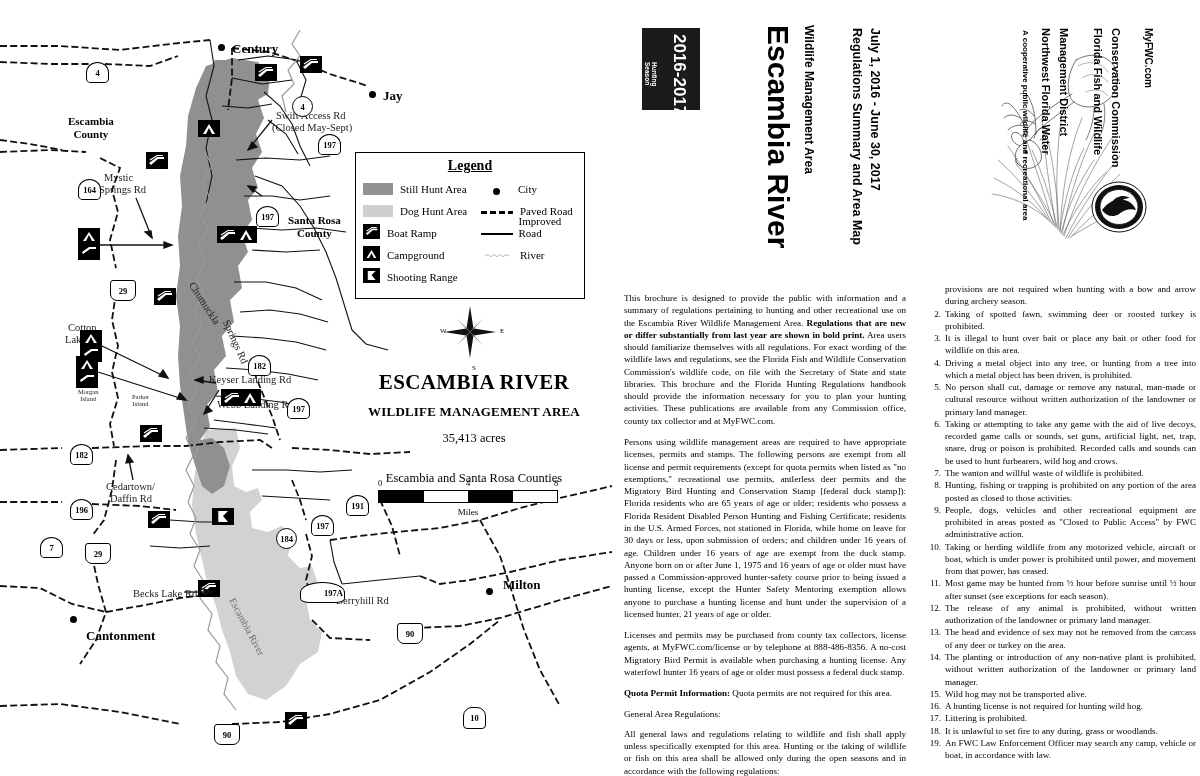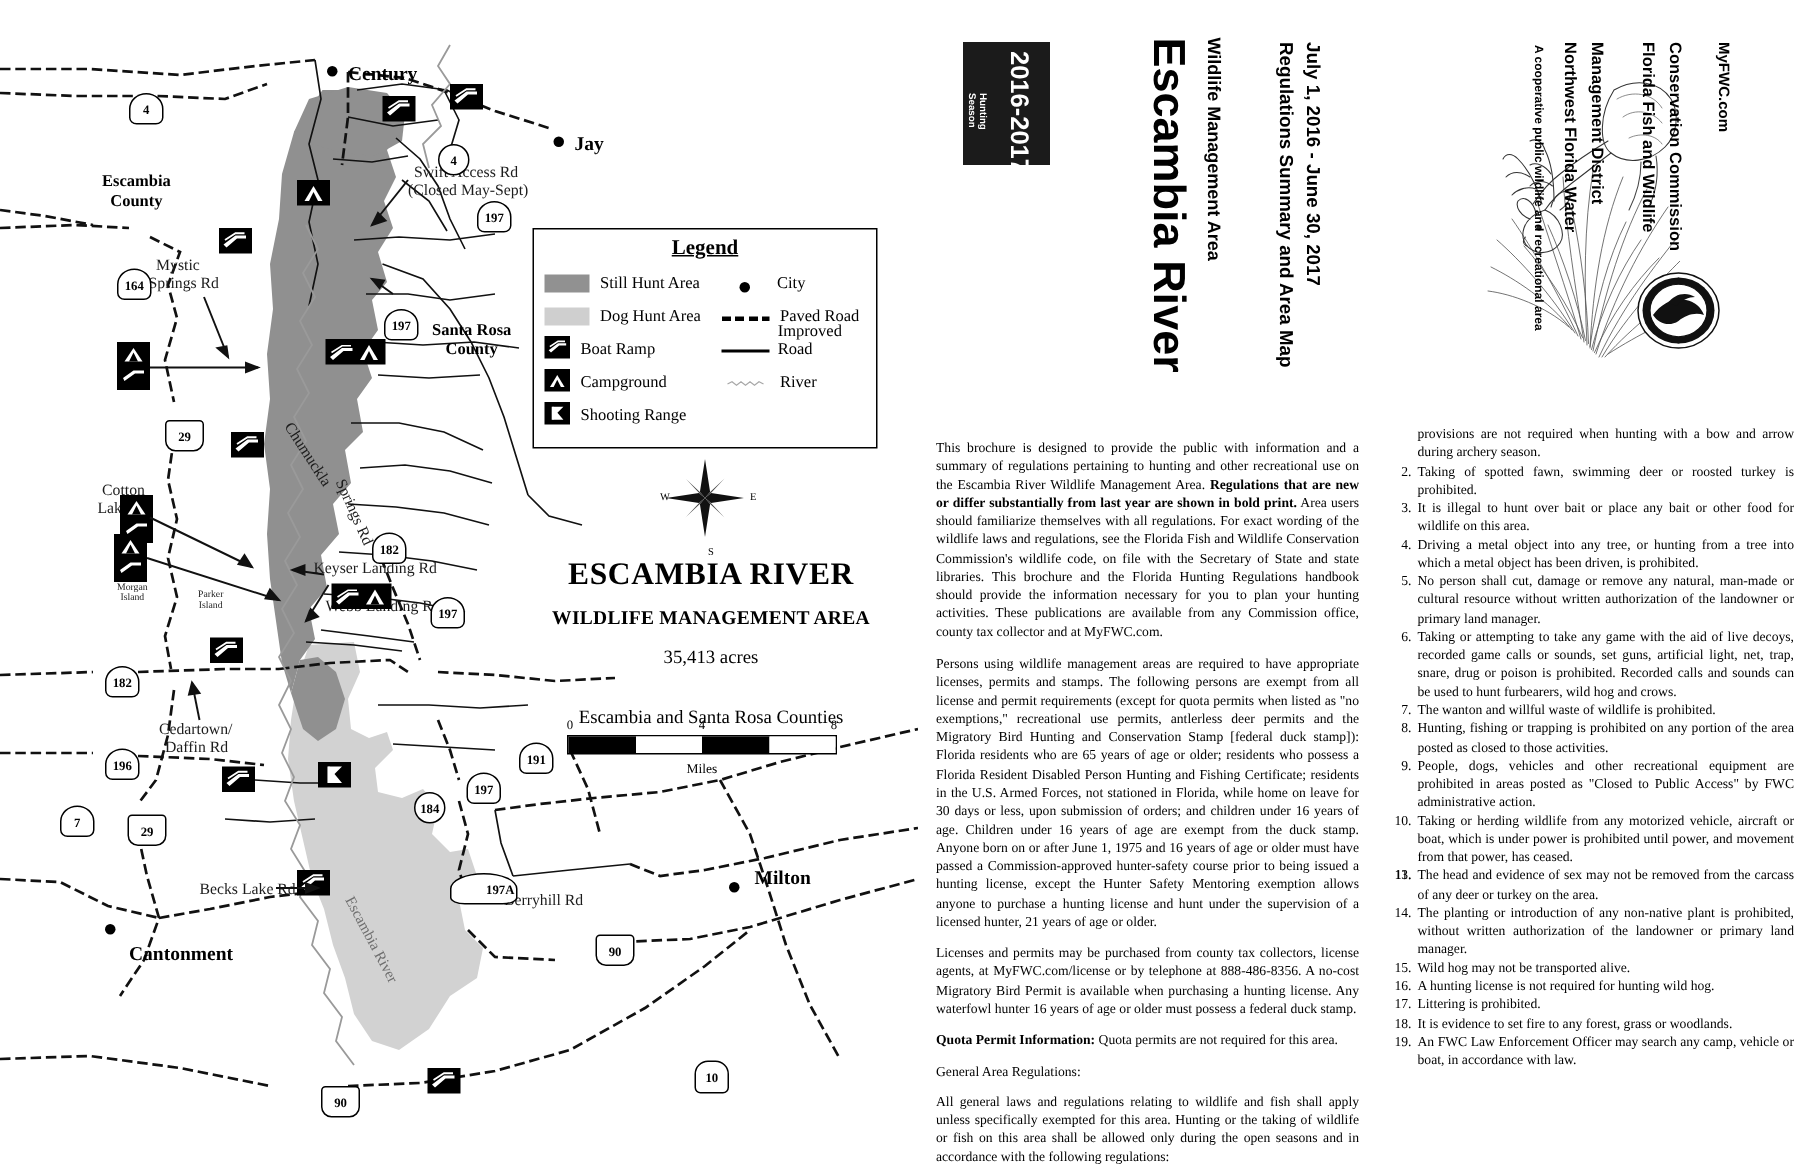--- a/index.html
+++ b/index.html
@@ -648,24 +648,25 @@
       <li class="cont"><span>provisions are not required when hunting with a bow and arrow during archery season.</span></li>
       <li><span class="num">2.</span><span>Taking of spotted fawn, swimming deer or roosted turkey is prohibited.</span></li>
       <li><span class="num">3.</span><span>It is illegal to hunt over bait or place any bait or other food for wildlife on this area.</span></li>
       <li><span class="num">4.</span><span>Driving a metal object into any tree, or hunting from a tree into which a metal object has been driven, is prohibited.</span></li>
       <li><span class="num">5.</span><span>No person shall cut, damage or remove any natural, man-made or cultural resource without written authorization of the landowner or primary land manager.</span></li>
       <li><span class="num">6.</span><span>Taking or attempting to take any game with the aid of live decoys, recorded game calls or sounds, set guns, artificial light, net, trap, snare, drug or poison is prohibited. Recorded calls and sounds can be used to hunt furbearers, wild hog and crows.</span></li>
       <li><span class="num">7.</span><span>The wanton and willful waste of wildlife is prohibited.</span></li>
       <li><span class="num">8.</span><span>Hunting, fishing or trapping is prohibited on any portion of the area posted as closed to those activities.</span></li>
       <li><span class="num">9.</span><span>People, dogs, vehicles and other recreational equipment are prohibited in areas posted as "Closed to Public Access" by FWC administrative action.</span></li>
       <li><span class="num">10.</span><span>Taking or herding wildlife from any motorized vehicle, aircraft or boat, which is under power is prohibited until power, and movement from that power, has ceased.</span></li>
-      <li><span class="num">11.</span></li>
+      <li><span class="num">11.</span><span>Most game may be hunted from ½ hour before sunrise until ½ hour after sunset (see exceptions for each season).</span></li>
+      <li><span class="num">12.</span><span>The release of any animal is prohibited, without written authorization of the landowner or primary land manager.</span></li>
       <li><span class="num">13.</span><span>The head and evidence of sex may not be removed from the carcass of any deer or turkey on the area.</span></li>
       <li><span class="num">14.</span><span>The planting or introduction of any non-native plant is prohibited, without written authorization of the landowner or primary land manager.</span></li>
       <li><span class="num">15.</span><span>Wild hog may not be transported alive.</span></li>
       <li><span class="num">16.</span><span>A hunting license is not required for hunting wild hog.</span></li>
       <li><span class="num">17.</span><span>Littering is prohibited.</span></li>
-      <li><span class="num">18.</span><span>It is evidence to set fire to any forest, grass or woodlands.</span></li>
+      <li><span class="num">18.</span><span>It is unlawful to set fire to any during, grass or woodlands.</span></li>
       <li><span class="num">19.</span><span>An FWC Law Enforcement Officer may search any camp, vehicle or boat, in accordance with law.</span></li>
     </ol>
   </div>
 
 </div>
 
 </body></html>

